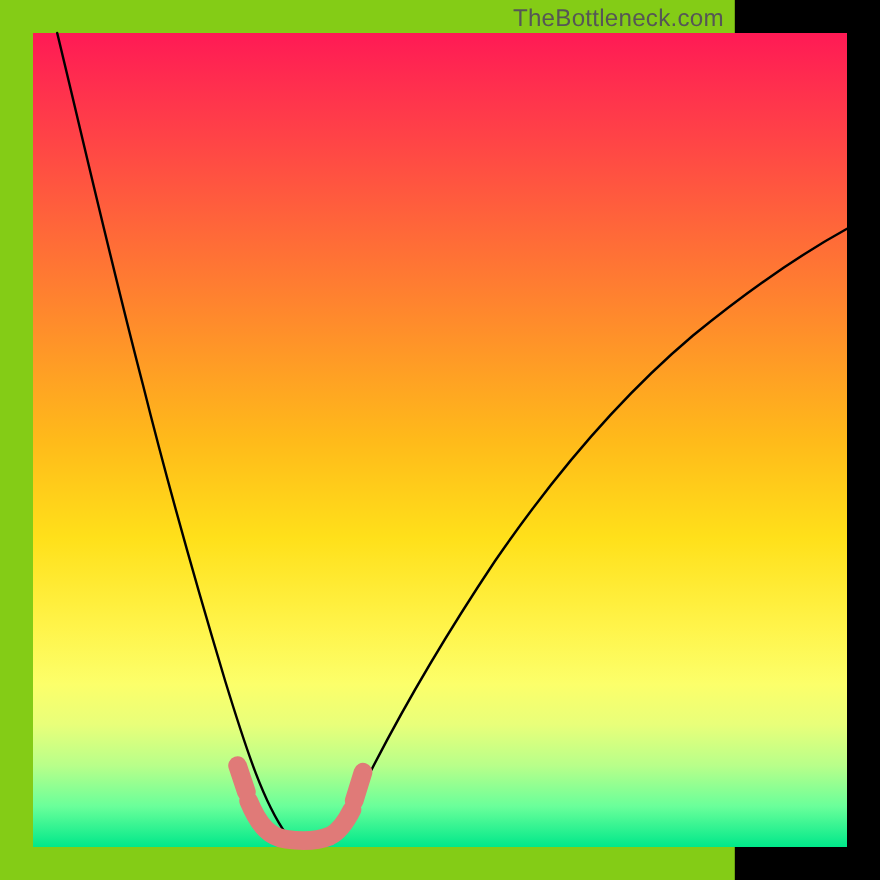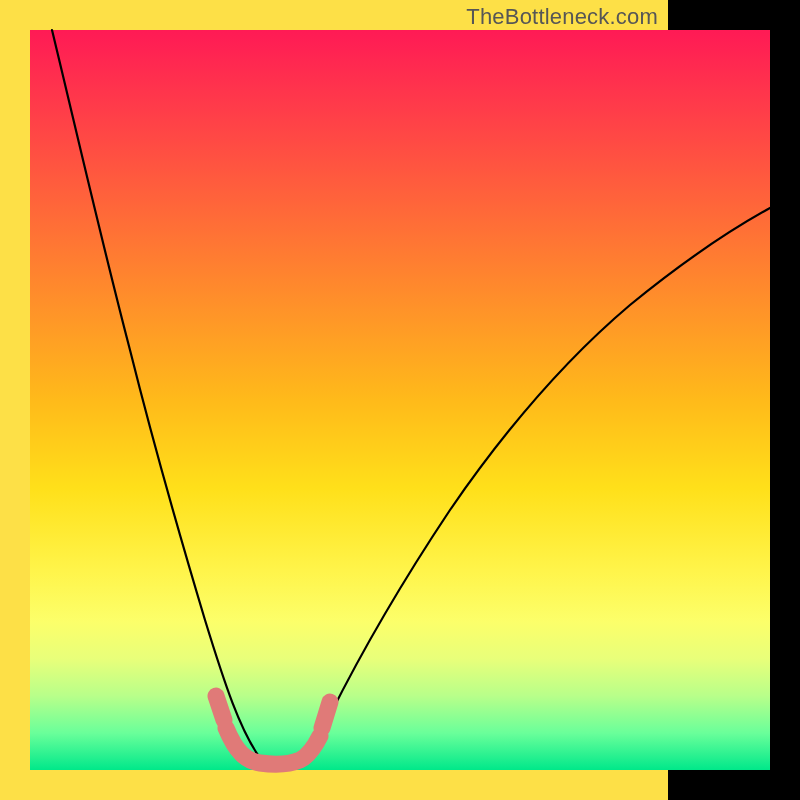--- a/index.html
+++ b/index.html
@@ -8,21 +8,21 @@
     width: 800px;
     height: 800px;
     overflow: hidden;
     background: #000;
     font-family: Arial, Helvetica, sans-serif;
   }
   .frame {
     position: relative;
     width: 668px;
     height: 800px;
-    background: #fde047;
+    background: #84cc16;
   }
   .plot {
     position: absolute;
     left: 30px;
     top: 30px;
     width: 740px;
     height: 740px;
     background: linear-gradient(
       to bottom,
       #ff1a55 0%,

